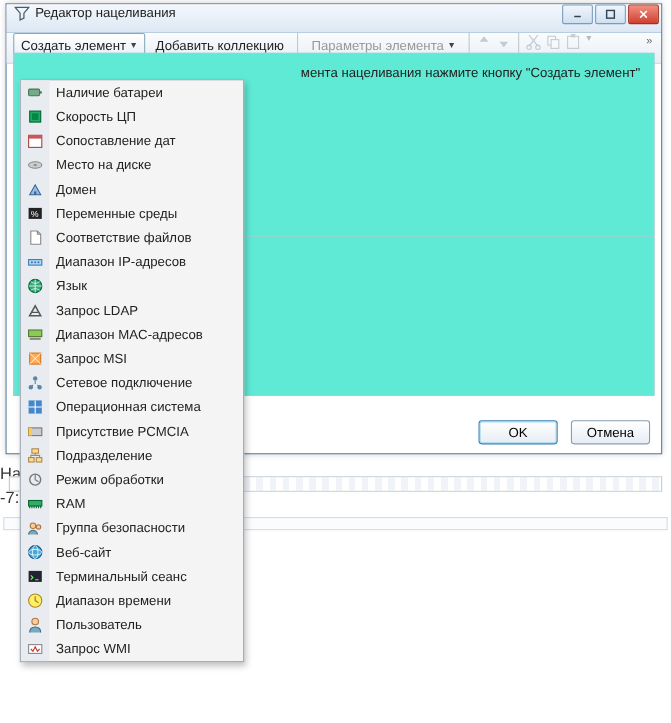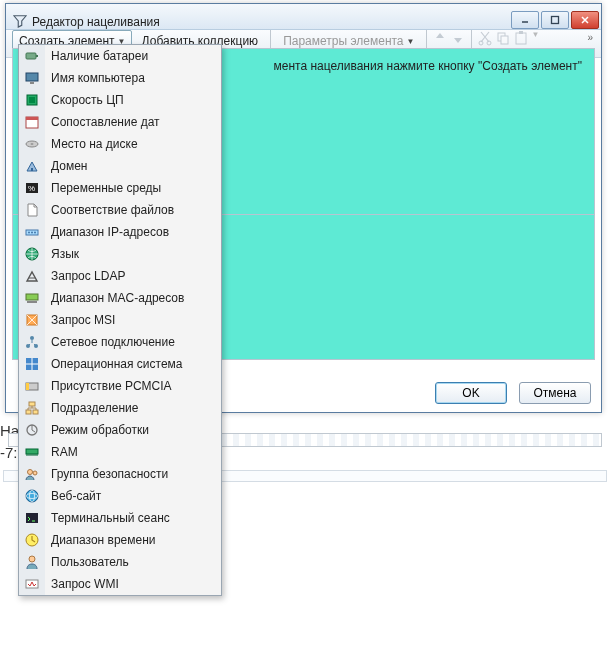--- a/index.html
+++ b/index.html
@@ -20,21 +20,21 @@
       height: 410px;
       border: 1px solid #5a7ca0;
       background: #fff;
       box-shadow: 0 0 6px rgba(0,0,0,0.2);
     }
     .titlebar {
       height: 26px;
       background: linear-gradient(#f4f8fc, #dce8f4);
       border-bottom: 1px solid #b8cde0;
       display: flex;
-      align-items: flex-end;
+      align-items: flex-start;
       padding: 0 2px 0 6px;
     }
     .titlebar-icon {
       width: 16px; height: 16px;
       margin-right: 4px;
       display: flex; align-items: center; justify-content: center;
     }
     .titlebar-icon svg { width: 14px; height: 14px; }
     .titlebar-text { flex: 1; color: #222; }
     .win-controls { display: flex; gap: 2px; }
@@ -134,21 +134,21 @@
     .left-strip {
       position: absolute;
       left: 0; top: 420px;
       font-size: 15px;
       color: #333;
       line-height: 22px;
     }
     
     .dropdown {
       position: absolute;
-      left: 18px; top: 44px;
+      left: 18px; top: 72px;
       width: 204px;
       background: #f4f4f4;
       border: 1px solid #9aa6b2;
       box-shadow: 2px 3px 6px rgba(0,0,0,0.25);
       z-index: 10;
     }
     .dropdown-inner {
       border-left: 26px solid #e8ecf0;
       min-height: 100%;
     }
@@ -295,28 +295,20 @@
         <span class="menu-icon">
           <svg viewBox="0 0 16 16">
             <use href="#i-battery"></use>
           </svg>
         </span>
         <span class="menu-label">Наличие батареи</span>
       </div>
       <div class="menu-item">
         <span class="menu-icon">
           <svg viewBox="0 0 16 16">
-            <use href="#i-monitor"></use>
-          </svg>
-        </span>
-        <span class="menu-label">Имя компьютера</span>
-      </div>
-      <div class="menu-item">
-        <span class="menu-icon">
-          <svg viewBox="0 0 16 16">
             <use href="#i-cpu"></use>
           </svg>
         </span>
         <span class="menu-label">Скорость ЦП</span>
       </div>
       <div class="menu-item">
         <span class="menu-icon">
           <svg viewBox="0 0 16 16">
             <use href="#i-calendar"></use>
           </svg>

